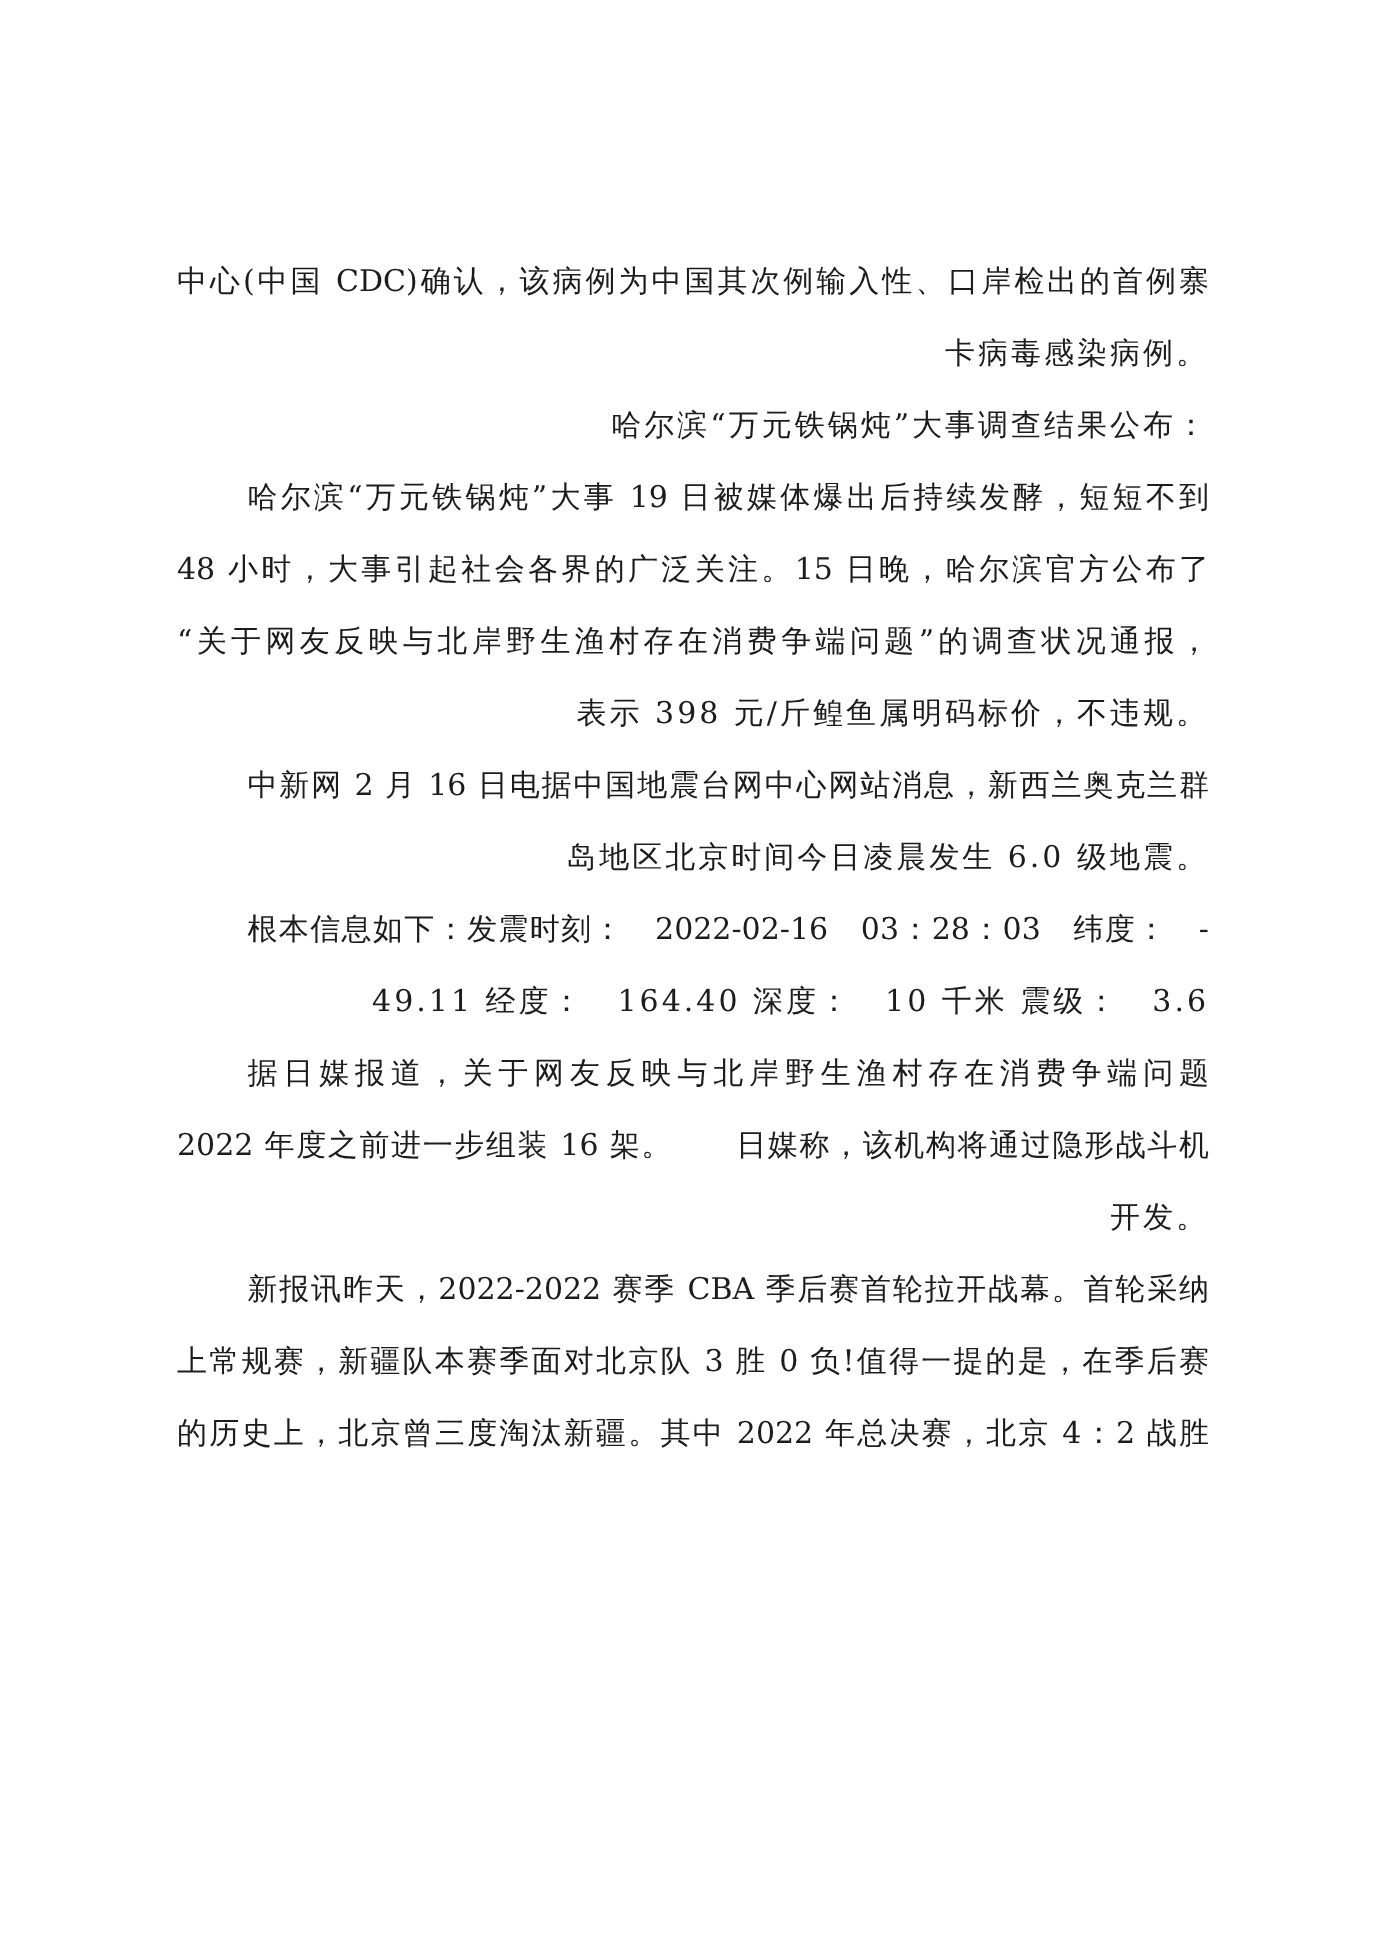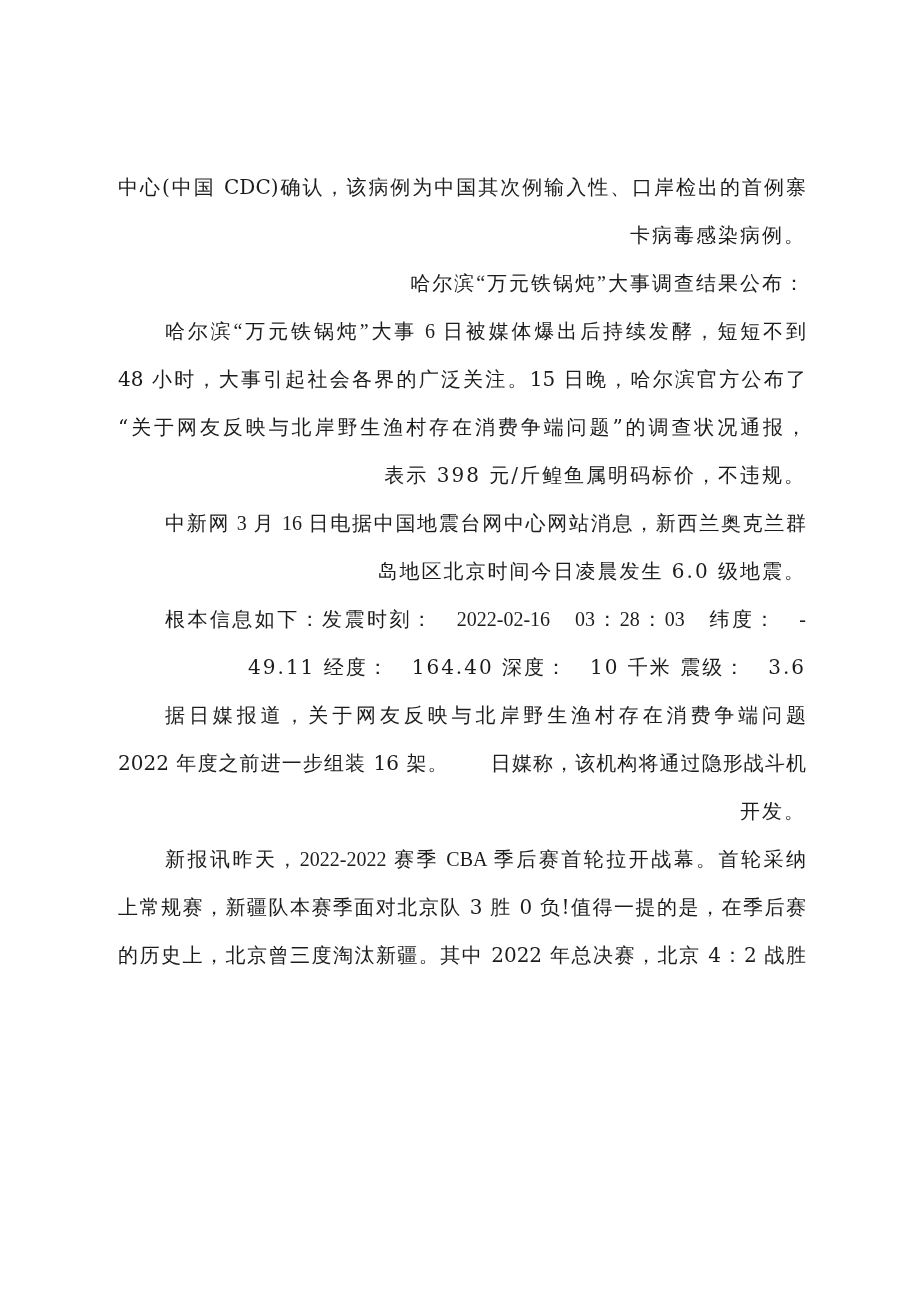--- a/index.html
+++ b/index.html
@@ -37,36 +37,35 @@
     letter-spacing: 2px;
   }
   .line.justify {
     white-space: normal;
     letter-spacing: 0;
     text-align: justify;
     text-align-last: justify;
   }
   .line.indent {
     padding-left: 47px;
-    font-family: Liberation Serif, serif;
   }
 </style>
 </head>
 <body>
 
 <div class="page" style="background: rgb(255, 255, 255);">
   <div class="text-block" style="color: rgb(28, 28, 28);">
       <div class="line justify">中心(中国 CDC)确认，该病例为中国其次例输入性、口岸检出的首例寨</div>
       <div class="line">卡病毒感染病例。</div>
       <div class="line indent">哈尔滨“万元铁锅炖”大事调查结果公布：</div>
-      <div class="line indent justify">哈尔滨“万元铁锅炖”大事 6 日被媒体爆出后持续发酵，短短不到</div>
+      <div class="line indent justify">哈尔滨“万元铁锅炖”大事 19 日被媒体爆出后持续发酵，短短不到</div>
       <div class="line justify">48 小时，大事引起社会各界的广泛关注。15 日晚，哈尔滨官方公布了</div>
       <div class="line justify">“关于网友反映与北岸野生渔村存在消费争端问题”的调查状况通报，</div>
       <div class="line">表示 398 元/斤鳇鱼属明码标价，不违规。</div>
-      <div class="line indent justify">中新网 3 月 16 日电据中国地震台网中心网站消息，新西兰奥克兰群</div>
+      <div class="line indent justify">中新网 2 月 16 日电据中国地震台网中心网站消息，新西兰奥克兰群</div>
       <div class="line">岛地区北京时间今日凌晨发生 6.0 级地震。</div>
       <div class="line indent justify">根本信息如下：发震时刻：　2022-02-16　03：28：03　纬度：　-</div>
       <div class="line">49.11 经度：　164.40 深度：　10 千米 震级：　3.6</div>
       <div class="line indent justify">据日媒报道，关于网友反映与北岸野生渔村存在消费争端问题</div>
       <div class="line justify">2022 年度之前进一步组装 16 架。　　日媒称，该机构将通过隐形战斗机</div>
       <div class="line">开发。</div>
       <div class="line indent justify">新报讯昨天，2022-2022 赛季 CBA 季后赛首轮拉开战幕。首轮采纳</div>
       <div class="line justify">上常规赛，新疆队本赛季面对北京队 3 胜 0 负!值得一提的是，在季后赛</div>
       <div class="line justify">的历史上，北京曾三度淘汰新疆。其中 2022 年总决赛，北京 4：2 战胜</div>
     </div>

